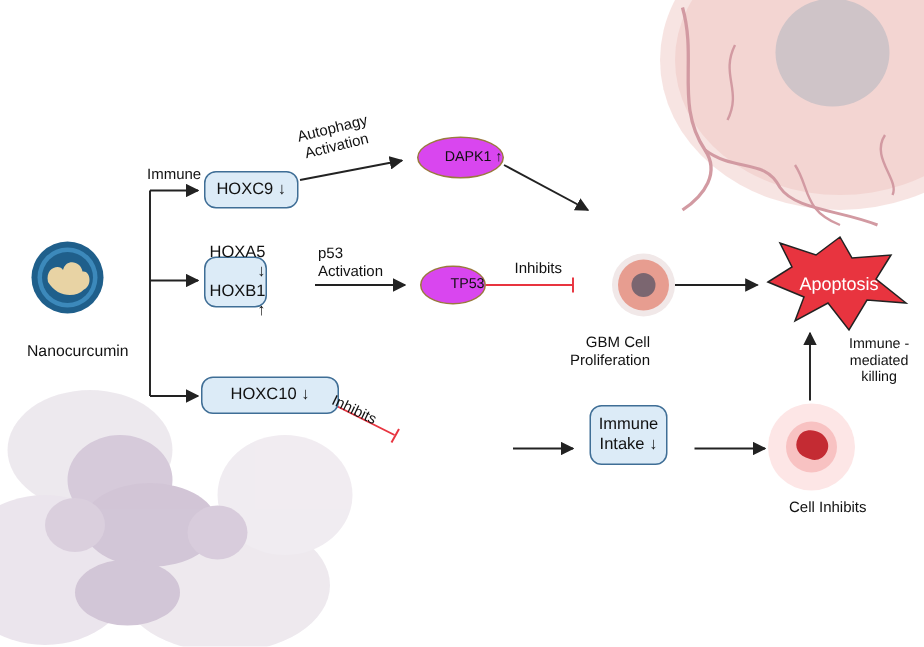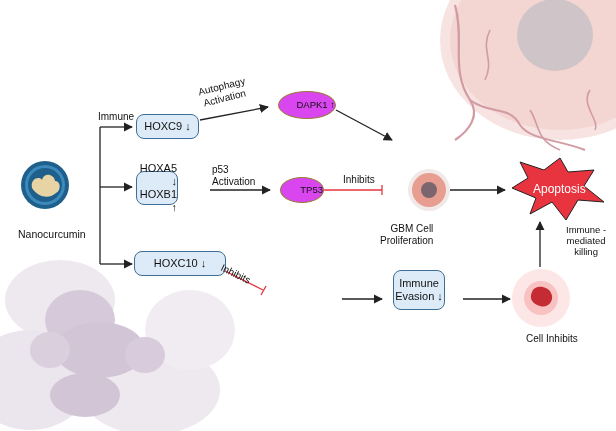--- a/index.html
+++ b/index.html
@@ -137,17 +137,17 @@
     <div>Immune -</div>
     <div>mediated</div>
     <div>killing</div>
   </div>
 
   <div class="lbl" style="left:224px;top:262px;transform:rotate(26deg);transform-origin:left top">Inhibits</div>
 
 
   <div class="box" style="left:393px;top:270px;width:52px;height:40px">
     <span>Immune</span>
-    <span>Evasion ↓</span>
+    <span>Intake ↓</span>
   </div>
 
   <div class="lbl" style="left:526px;top:333px">Cell Inhibits</div>
 </div>
 
 </body></html>

